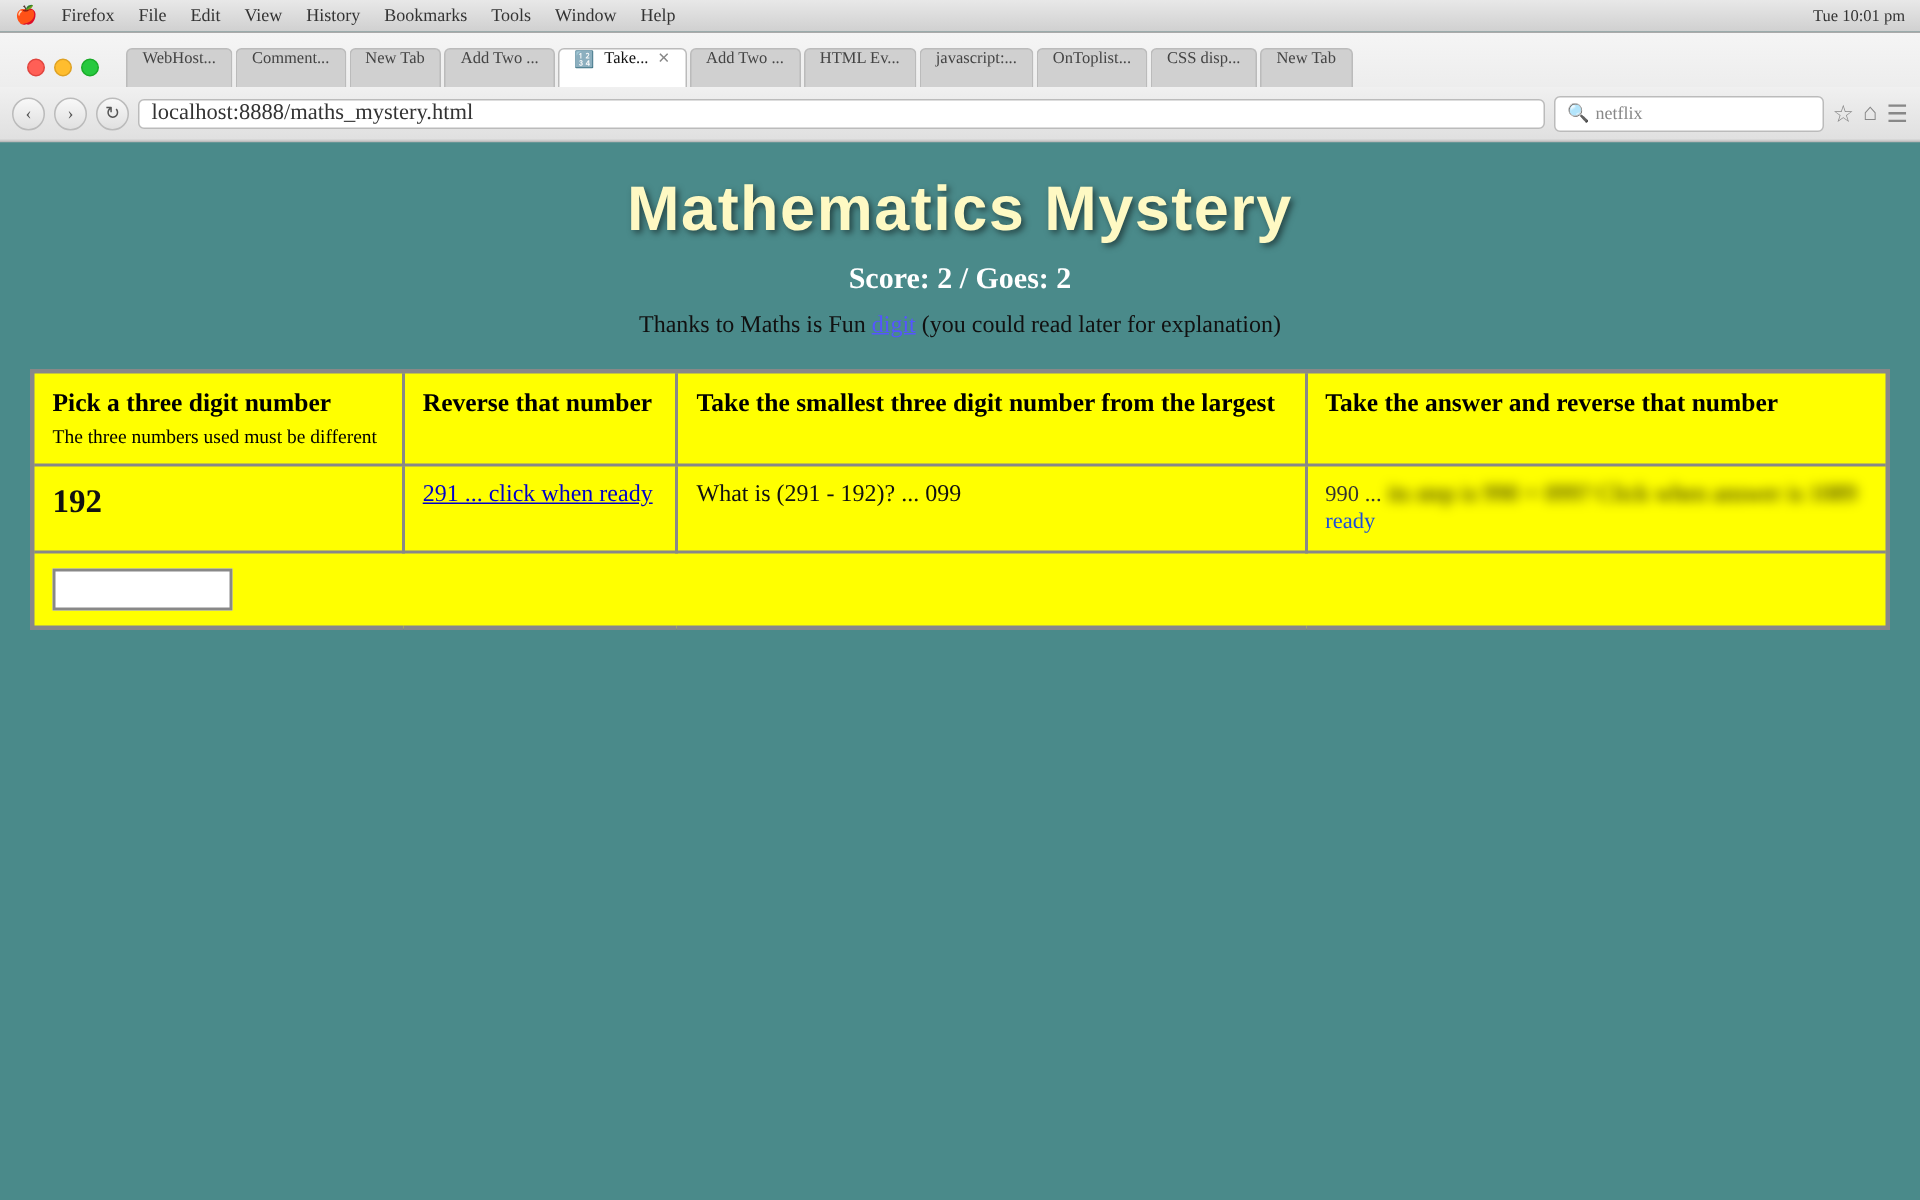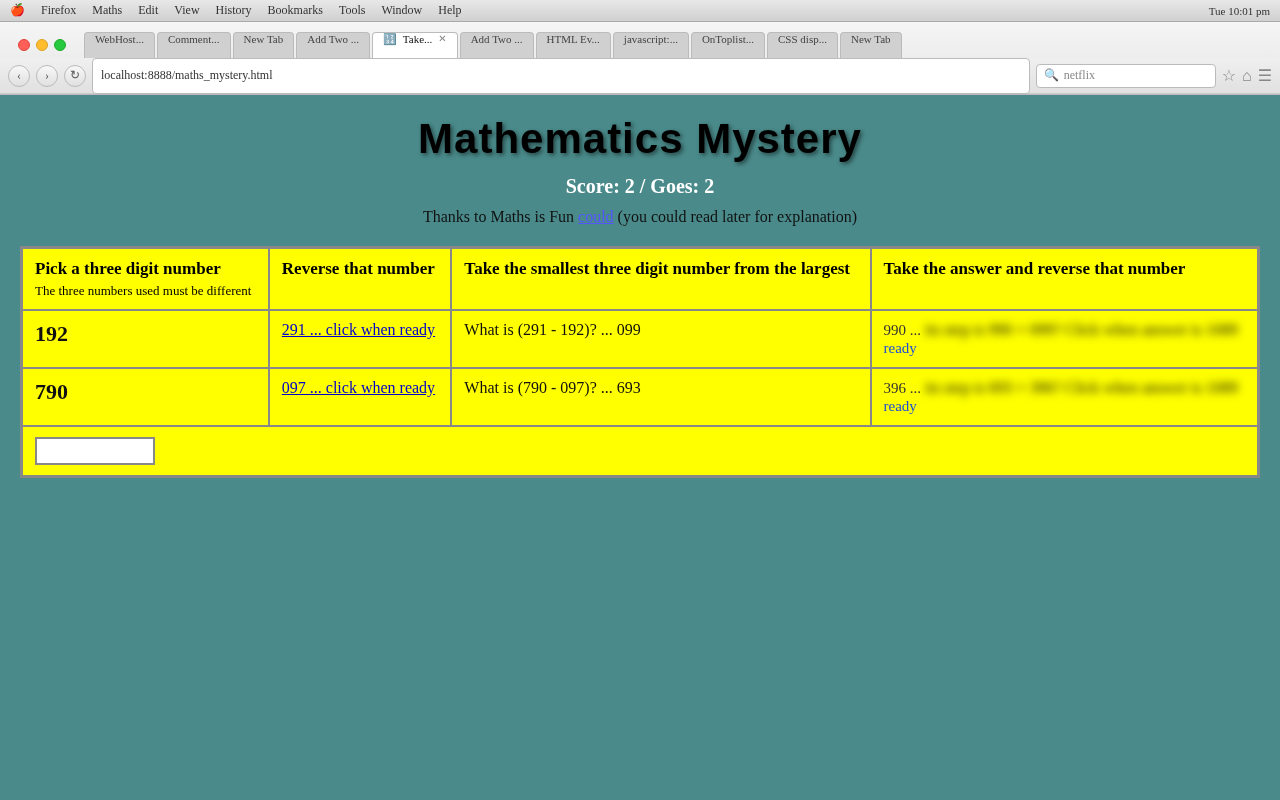--- a/index.html
+++ b/index.html
@@ -84,25 +84,25 @@
     .nav-btn {
       width: 22px; height: 22px;
       border-radius: 50%;
       border: 1px solid #bbb;
       background: linear-gradient(to bottom, #f8f8f8, #e0e0e0);
       display: flex; align-items: center; justify-content: center;
       font-size: 12px; color: #555; cursor: pointer;
     }
     .url-bar {
       flex: 1;
-      height: 36px;
+      height: 20px;
       border: 1px solid #bbb;
       border-radius: 4px;
       background: white;
-      font-size: 12px;
+      font-size: 15px;
       padding: 0 8px;
       color: #333;
       display: flex; align-items: center;
     }
     .search-bar {
       width: 180px;
       height: 24px;
       border: 1px solid #bbb;
       border-radius: 4px;
       background: white;
@@ -114,21 +114,21 @@
     
     .page-content {
       background-color: #4a8a8a;
       padding: 20px 20px 40px;
     }
 
     .page-title {
       text-align: center;
       font-size: 42px;
       font-weight: bold;
-      color: #000000;
+      color: #fef9c3;
       text-shadow: 2px 2px 4px rgba(0,0,0,0.5);
       font-family: 'Impact', Arial Black, sans-serif;
       letter-spacing: 1px;
       margin-bottom: 12px;
     }
 
     .subtitle {
       text-align: center;
       font-size: 22px;
       font-weight: bold;
@@ -218,21 +218,21 @@
       color: #1d4ed8;
       font-size: 15px;
     }
   </style>
 </head>
 <body>
 
 <div class="mac-bar">
   <span>🍎</span>
   <span class="mac-bar-item">Firefox</span>
-  <span class="mac-bar-item">Maths</span>
+  <span class="mac-bar-item">File</span>
   <span class="mac-bar-item">Edit</span>
   <span class="mac-bar-item">View</span>
   <span class="mac-bar-item">History</span>
   <span class="mac-bar-item">Bookmarks</span>
   <span class="mac-bar-item">Tools</span>
   <span class="mac-bar-item">Window</span>
   <span class="mac-bar-item">Help</span>
   <span style="margin-left:auto; font-size:11px;">Tue 10:01 pm</span>
 </div>
 
@@ -300,21 +300,21 @@
 </div>
 
 <div class="page-content">
 
   <h1 class="page-title">Mathematics Mystery</h1>
 
 
   <p class="score-line">Score: 2 / Goes: 2</p>
 
   <p class="credit-line">
-    <span>Thanks to Maths is Fun </span><a>could</a><span> (you could read later for explanation)</span>
+    <span>Thanks to Maths is Fun </span><a>digit</a><span> (you could read later for explanation)</span>
   </p>
 
   <table class="main-table">
     <thead>
       <tr>
         <td>
           <div class="col-header">Pick a three digit number</div>
           <div class="col-header-sub">The three numbers used must be different</div>
         </td>
         <td>
@@ -341,37 +341,20 @@
           <span class="cell-text">What is (291 - 192)? ... 099</span>
         </td>
         <td>
           <span class="cell-blurred">990 ...</span>
           <span class="blurred-text">its step is 990 + 099? Click when answer is 1089</span>
           <br>
           <span class="ready-text">ready</span>
         </td>
       </tr>
 
-      <tr>
-        <td>
-          <span class="cell-number">790</span>
-        </td>
-        <td>
-          <span class="cell-text" style="cursor:pointer; color:#0000cc; text-decoration:underline;">097 ... click when ready</span>
-        </td>
-        <td>
-          <span class="cell-text">What is (790 - 097)? ... 693</span>
-        </td>
-        <td>
-          <span class="cell-blurred">396 ...</span>
-          <span class="blurred-text">its step is 693 + 396? Click when answer is 1089</span>
-          <br>
-          <span class="ready-text">ready</span>
-        </td>
-      </tr>
 
       <tr class="input-row">
         <td colspan="4">
           <input type="text" class="number-input" placeholder="" style="">
         </td>
       </tr>
     </tbody>
   </table>
 
 </div>

